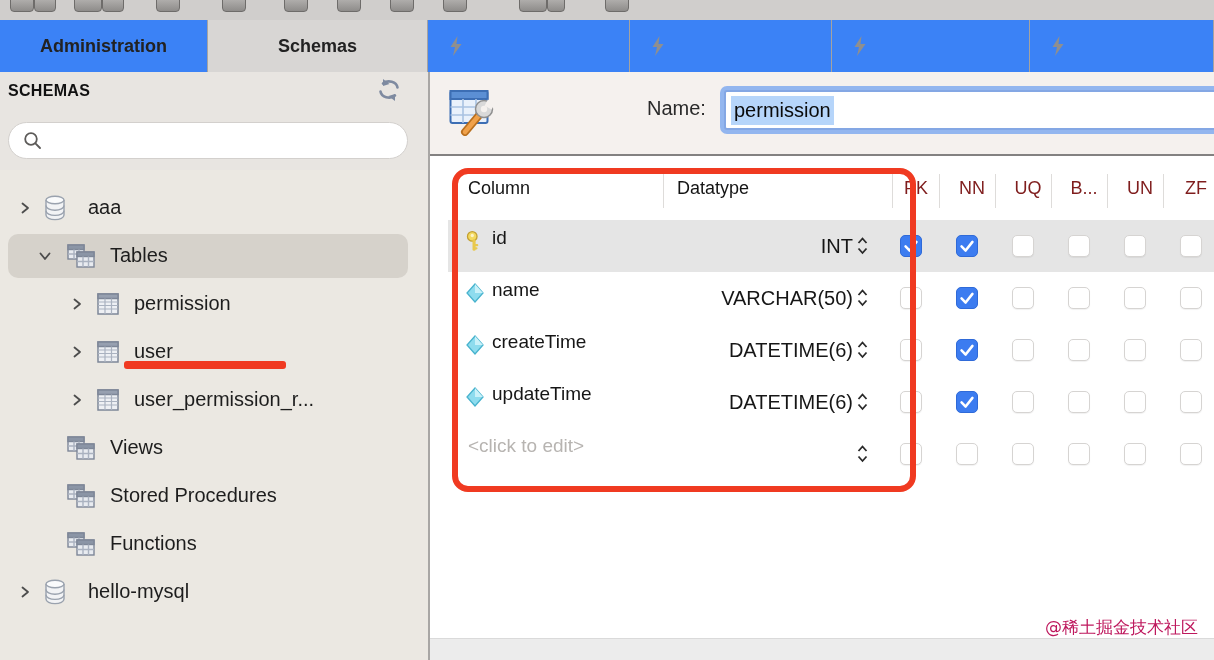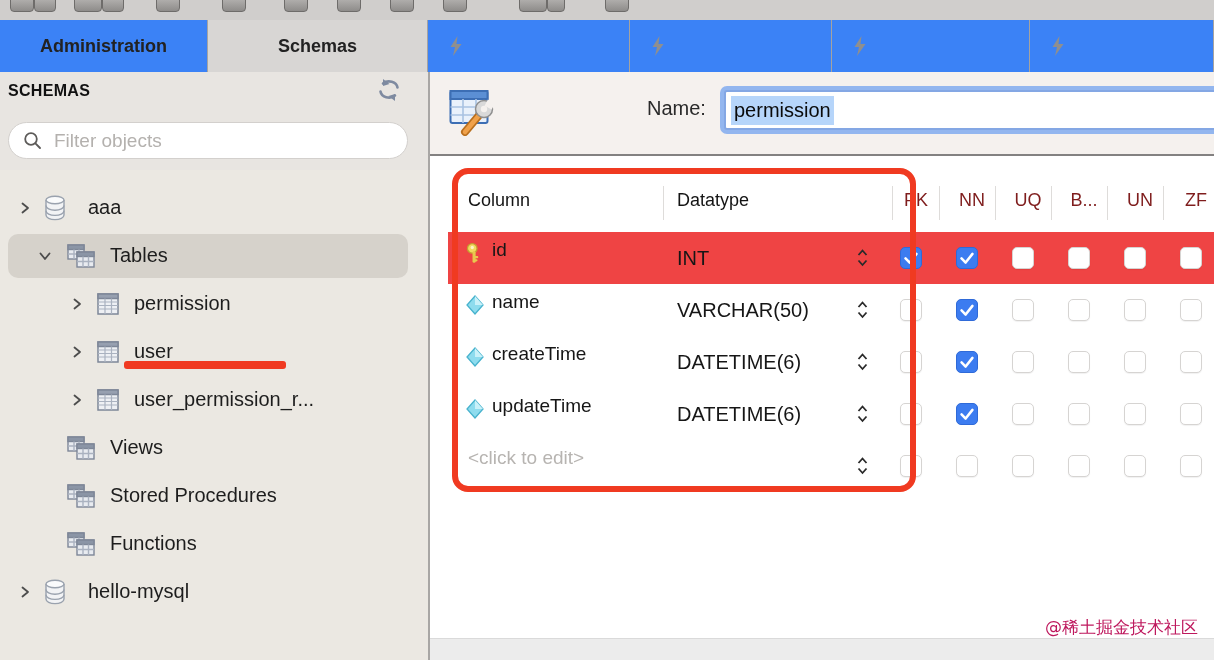--- a/index.html
+++ b/index.html
@@ -48,27 +48,27 @@
   
   .editor-head{position:absolute;left:430px;top:72px;width:784px;height:82px;background:#f5f1ee;}
   .tw-icon{position:absolute;left:18px;top:14px;width:48px;height:50px;}
   .name-label{position:absolute;left:217px;top:25px;font-size:20px;color:#2a2a2a;}
   .name-input{position:absolute;left:294px;top:18px;width:500px;height:40px;background:#fff;
               border:2px solid #84a7e4;box-shadow:0 0 0 4px #93b6ef;border-radius:3px;box-sizing:border-box;
               display:flex;align-items:center;overflow:hidden;}
   .name-input .seltext{margin-left:5px;background:#b6d5fa;padding:3px 3px;font-size:20px;color:#0a0a0a;white-space:nowrap;}
   .head-divider{position:absolute;left:430px;top:154px;width:784px;height:2px;background:#838181;}
 
-  .grid{position:absolute;left:430px;top:168px;width:784px;height:482px;background:#fff;overflow:hidden;}
+  .grid{position:absolute;left:430px;top:156px;width:784px;height:482px;background:#fff;overflow:hidden;text-align:right;}
   .grid-header{position:relative;height:64px;margin-left:18px;}
   .gh-col{position:absolute;top:22px;font-size:18px;color:#141414;white-space:nowrap;}
   .gh-cb{position:absolute;top:22px;font-size:18px;color:#7f1d1d;transform:translateX(-50%);white-space:nowrap;}
   .gh-sep{position:absolute;top:18px;width:1px;height:34px;background:#dedcda;}
   .grid-row{position:relative;height:52px;margin-left:18px;}
-  .grid-row.sel{background:#ef4444;}
+  .grid-row.sel{background:#e5e5e5;}
   .row-icon{position:absolute;left:16px;top:10px;width:22px;height:22px;}
   .row-icon svg{width:100%;height:100%;display:block;}
   .cname{position:absolute;left:44px;top:7px;font-size:19px;color:#161616;white-space:nowrap;}
   .cname.ph{left:20px;color:#b7b4b1;}
   .dtype{position:absolute;left:229px;top:50%;transform:translateY(-46%);font-size:20px;color:#161616;
          width:176px;overflow:hidden;white-space:nowrap;}
   .stepper{position:absolute;left:408px;top:50%;transform:translateY(-50%);width:13px;height:22px;}
   .stepper svg{width:100%;height:100%;display:block;}
   .cb{position:absolute;top:50%;margin-top:-11px;width:22px;height:22px;border-radius:5px;box-sizing:border-box;}
   .cb.off{background:#fff;border:1px solid #d6d4d2;box-shadow:0 1px 1px rgba(0,0,0,.06);}
@@ -155,21 +155,20 @@
           <path d="M19 23 L19 16 L12.5 18 Z" fill="#7e8aa0"></path>
         </svg>
     </div>
     <div class="searchbox">
       <span class="mag">
         <svg viewBox="0 0 19 19">
             <circle cx="8" cy="8" r="5.8" fill="none" stroke="#5d5b59" stroke-width="1.8"></circle>
         <path d="M12.4 12.4 L17 17" stroke="#5d5b59" stroke-width="1.9" stroke-linecap="round"></path>
           </svg>
       </span>
-      <input placeholder="Filter objects" style="">
     </div>
     <div class="tree">
         <div class="tree-row lv0">
           <span class="chev">
             <svg viewBox="0 0 14 14">
               <path d="M4.5 2.5 L10 7 L4.5 11.5" fill="none" stroke="#4c4c4c" stroke-width="1.8" stroke-linecap="round" stroke-linejoin="round"></path>
             </svg>
           </span>
           <span class="ticon">
             <svg viewBox="0 0 26 28">

